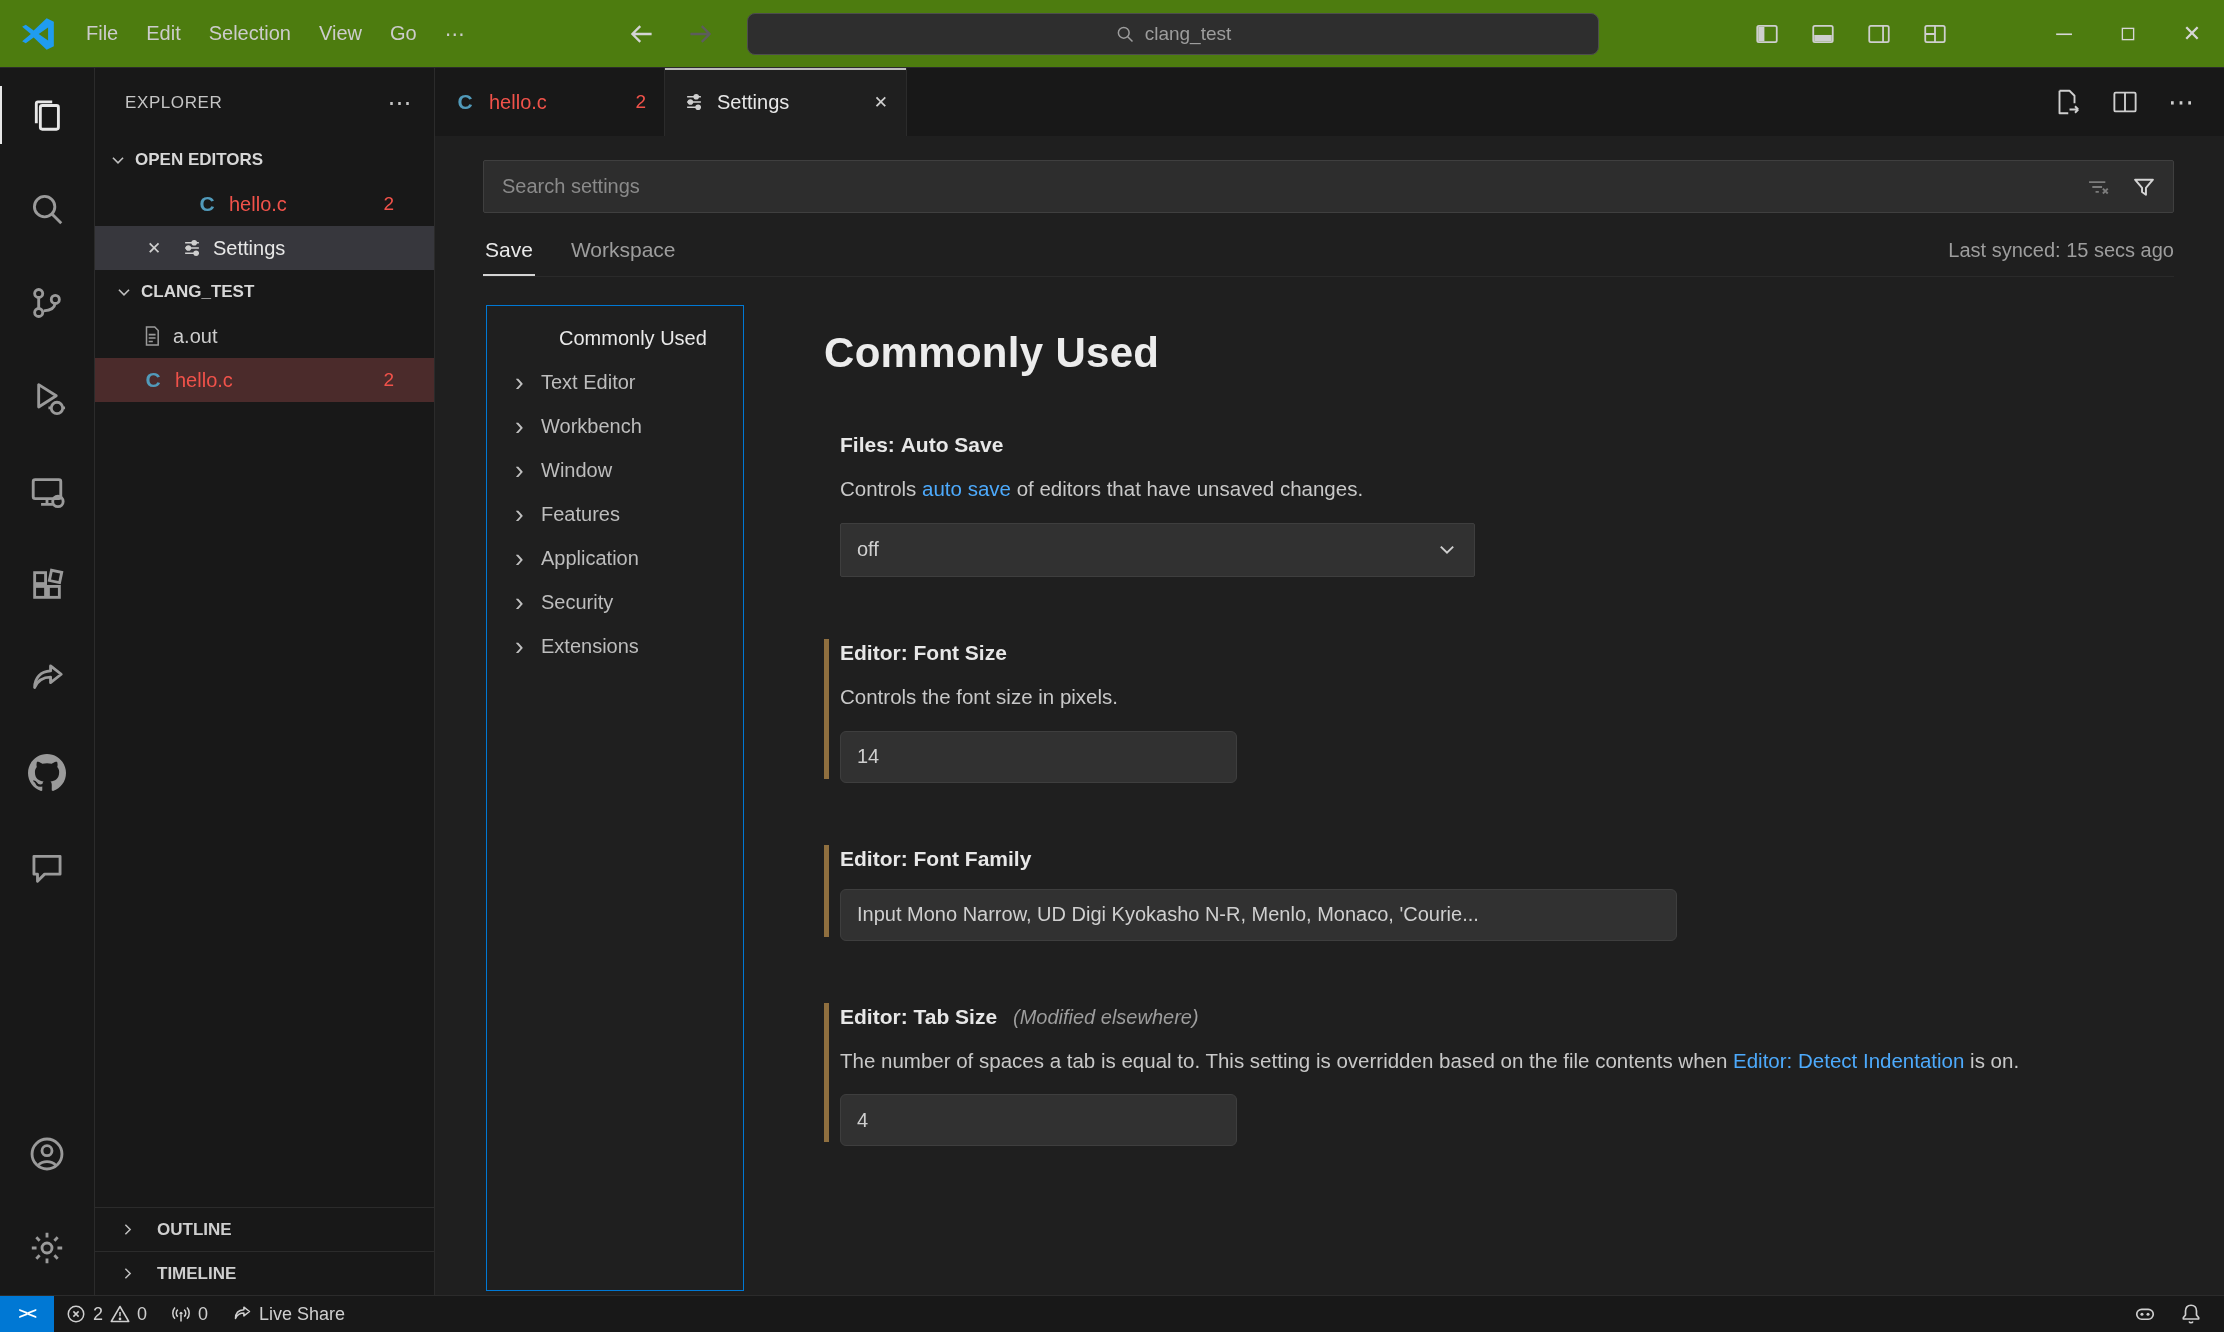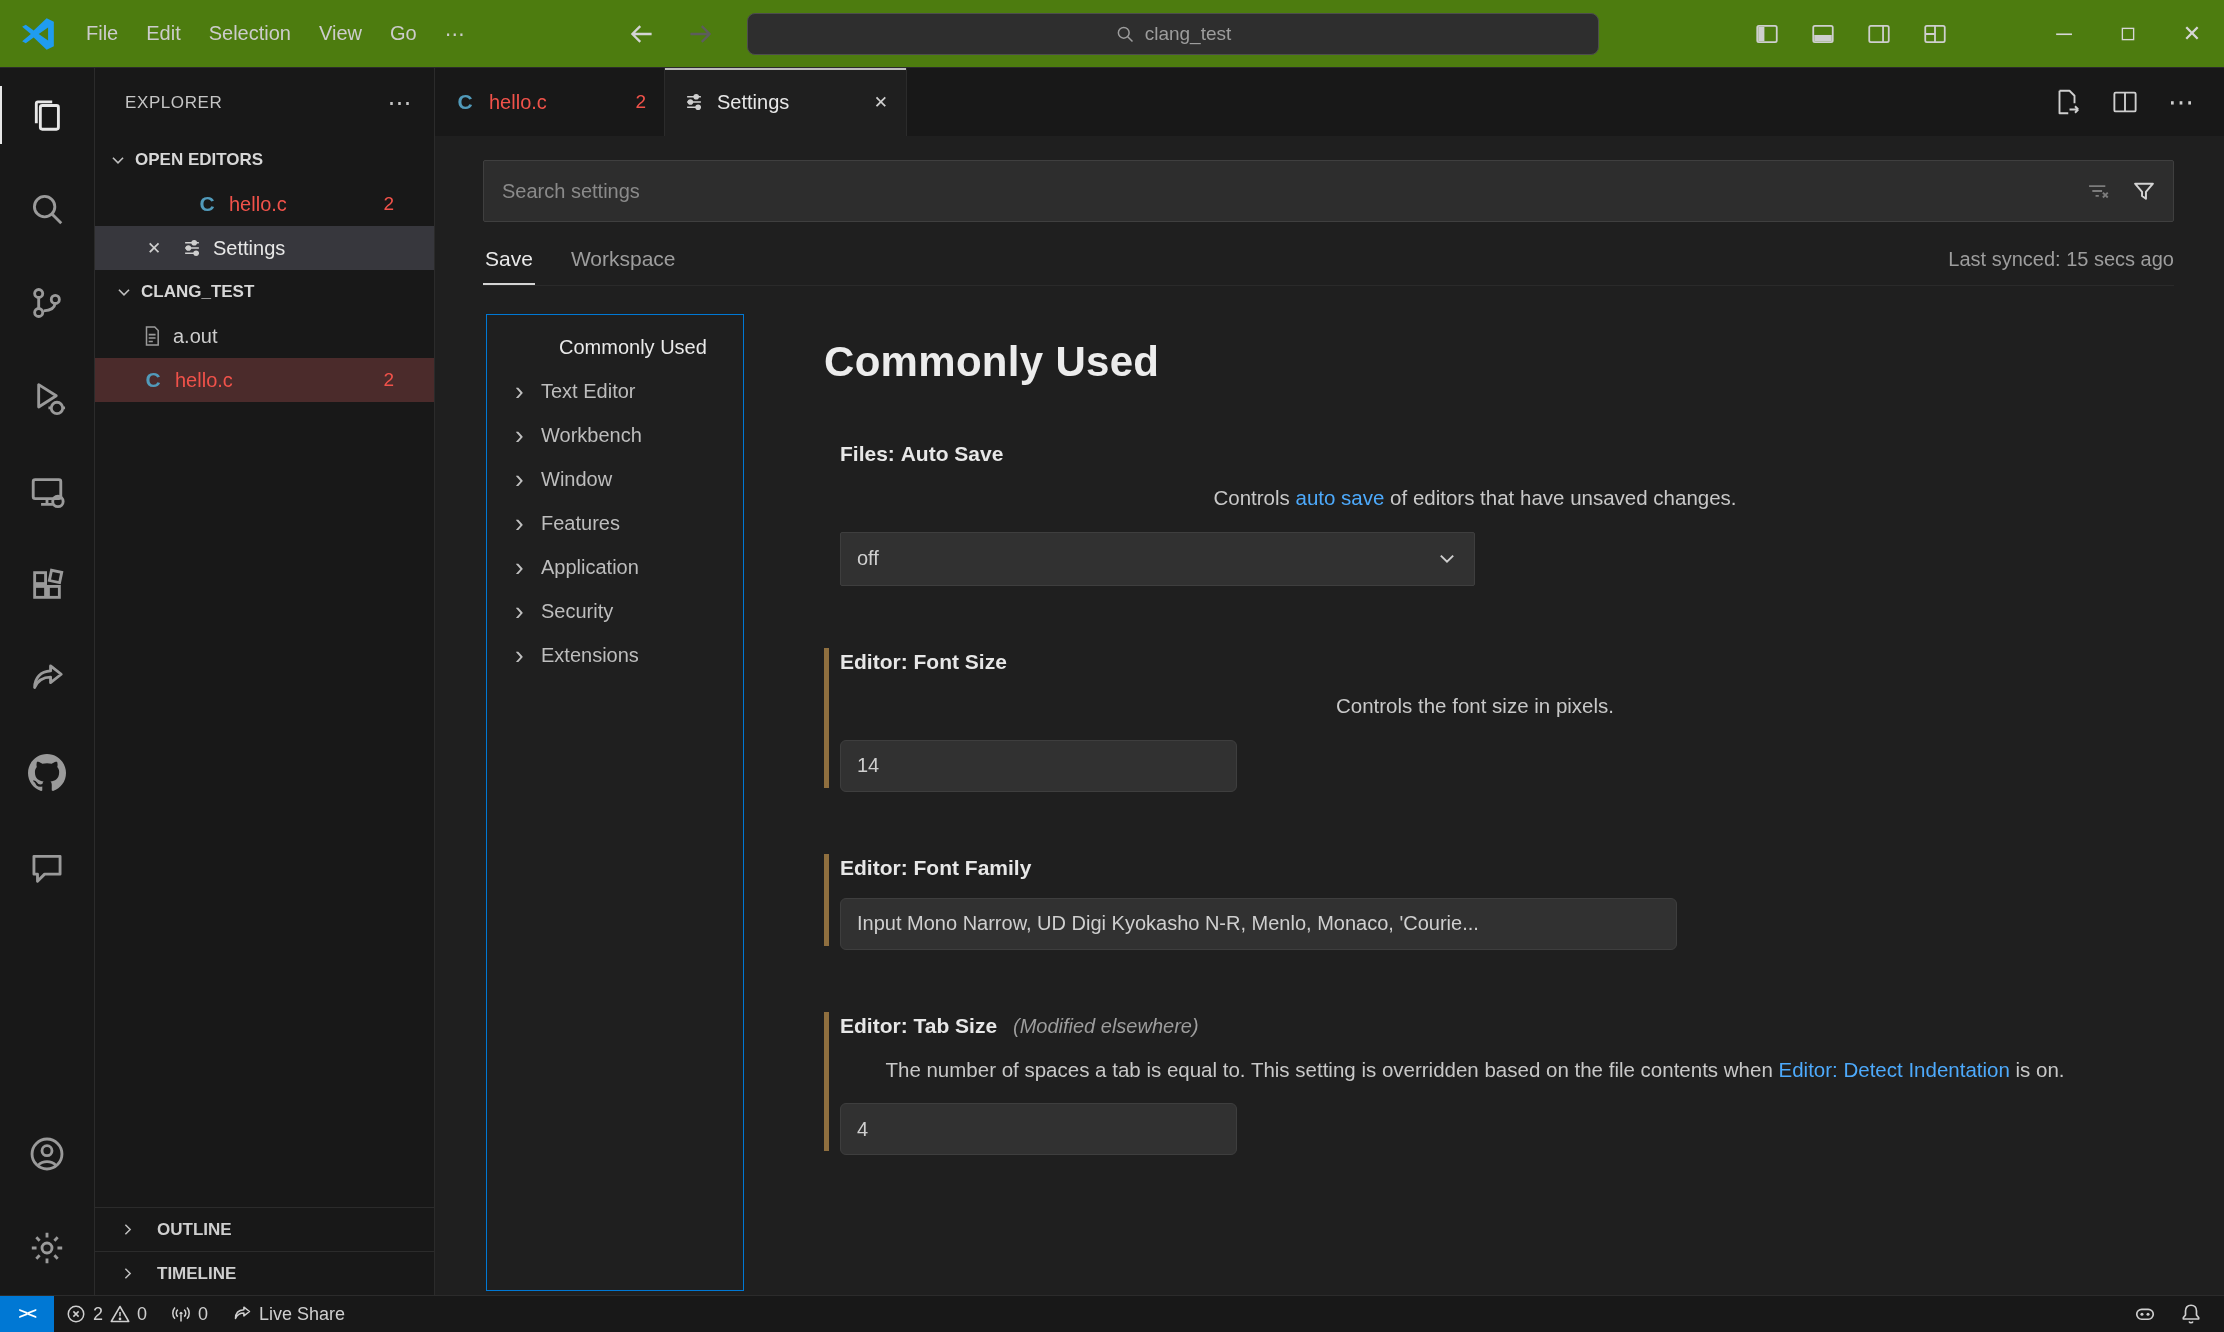--- a/index.html
+++ b/index.html
@@ -81,21 +81,21 @@
   .tab.tab2 { width:242px; background:#1f1f1f; color:#e7e7e7; }
   .tab.tab2::before { content:""; position:absolute; top:0; left:0; right:0; height:2px; background:#bcbcbc; }
   .tab .tab-close { margin-left:auto; font-size:17px; color:#cfcfcf; }
   .tab svg.tune { width:22px; height:22px; color:#cfcfcf; }
   .tab-actions { margin-left:auto; display:flex; align-items:center; gap:28px; padding-right:30px; color:#cfcfcf; }
   .tab-actions svg { width:30px; height:30px; }
   .tab-actions .more { font-size:26px; }
 
   
   .settings-editor { flex:1; min-height:0; display:flex; flex-direction:column; padding-top:24px; }
-  .settings-search { flex:none; margin:0 50px 0 48px; height:62px; background:#2d2d2d;
+  .settings-search { flex:none; margin:0 50px 0 48px; height:53px; background:#2d2d2d;
     border:1px solid #3f3f3f; border-radius:2px; display:flex; align-items:center;gap:32px; }
   .settings-search input { flex:1; height:100%; background:transparent; border:none; outline:none;
     color:#cccccc; font-size:20px; padding:0 18px; font-family:inherit; }
   .settings-search input::placeholder { color:#8a8a8a; }
   .search-icons { display:flex; align-items:center; gap:20px; padding-right:16px; }
   .search-icons svg { width:26px; height:26px; }
   .ic-dim { color:#7c7c7c; }
   .ic-light { color:#d4d4d4; }
   .scope-row { flex:none; margin:6px 50px 0 48px; height:58px; display:flex; align-items:flex-end;
     border-bottom:1px solid #2a2a2a; }
@@ -110,21 +110,21 @@
   .toc-item.selected { color:#e9e9e9; padding-left:72px; }
   .settings-list { margin-left:80px; width:1300px; min-width:0; }
   .settings-heading { font-size:42px; font-weight:600; color:#ececec; margin:24px 0 40px; letter-spacing:0.3px; }
   .setting-item { position:relative; padding:16px 0 0 16px; margin-bottom:48px; }
   .setting-item.modified::before { content:""; position:absolute; left:0; top:14px; bottom:4px; width:5px;
     background:var(--modified-indicator,#8f6f3f); }
   .setting-title { font-size:21px; color:#e7e7e7; }
   .setting-title .cat { font-weight:600; }
   .setting-title .name { font-weight:700; }
   .setting-note { font-style:italic; font-weight:400; color:#9d9d9d; font-size:20px; margin-left:10px; }
-  .setting-desc { margin-top:16px; font-size:20.5px; color:#c8c8c8; line-height:1.55; max-width:1270px;text-align:center; }
+  .setting-desc { margin-top:16px; font-size:20.5px; color:#c8c8c8; line-height:1.55; max-width:1270px; }
   .setting-link { color:var(--link,#4daafc); text-decoration:none; cursor:pointer; }
   .setting-control { margin-top:18px; }
   .select { width:635px; height:54px; background:#313131; border:1px solid #3e3e3e; border-radius:2px;
     display:flex; align-items:center; padding:0 16px; font-size:20px; color:#cfcfcf; }
   .select .chev-down { margin-left:auto; color:#cfcfcf; }
   .select .chev-down svg { width:22px; height:22px; }
   .value-input { height:52px; background:#313131; border:1px solid #3e3e3e; border-radius:6px;
     color:#cfcfcf; font-size:20px; padding:0 16px; font-family:inherit; outline:none;
     white-space:nowrap; overflow:hidden; text-overflow:ellipsis; }
   .w-narrow { width:397px; } .w-wide { width:837px; }

